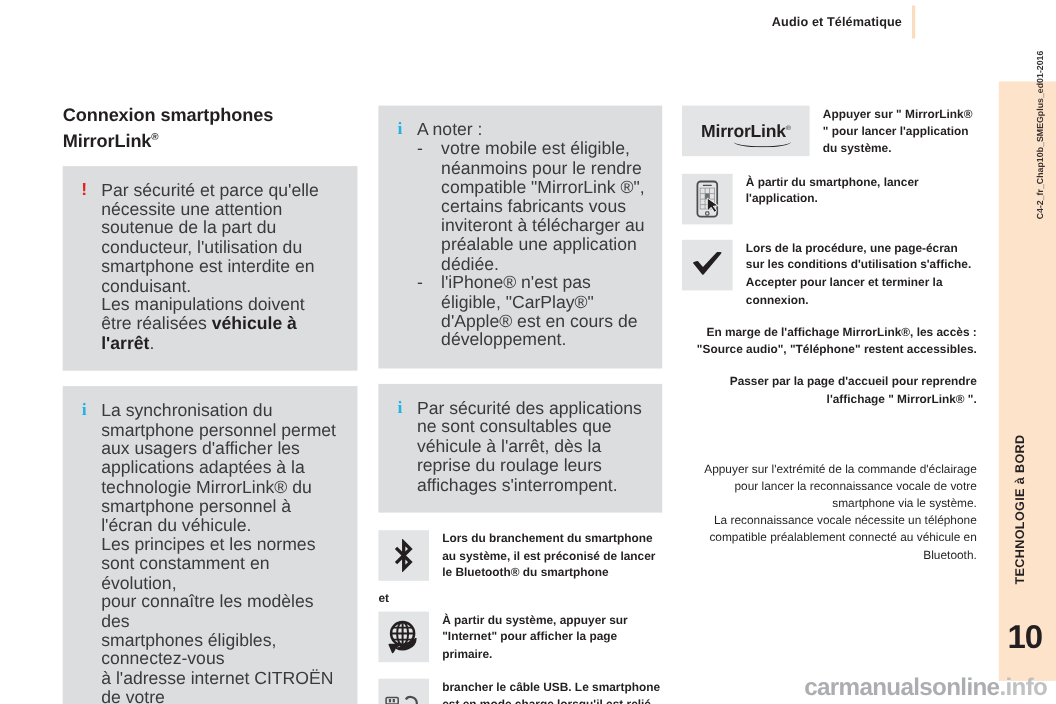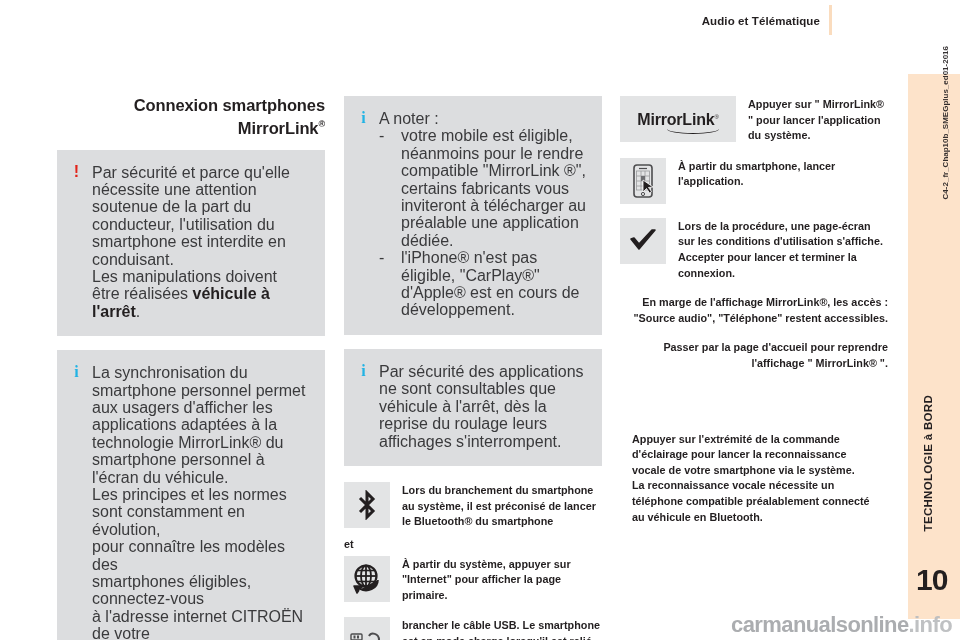--- a/index.html
+++ b/index.html
@@ -95,21 +95,20 @@
   .col-3 { left: 620px; width: 268px; }
 
   
   .section-title {
     font-size: 16.5px;
     font-weight: bold;
     line-height: 19px;
     color: #231f20;
     margin: 0 0 12px 0;
     letter-spacing: -.1px;
-    text-align: right;
   }
   .section-title .sup {
     font-size: 9px;
     vertical-align: super;
   }
   .section-title-sm {
     font-size: 14.5px;
     font-weight: bold;
     line-height: 18px;
     color: #231f20;
@@ -190,23 +189,24 @@
     font-size: 10.8px;
     line-height: 15.6px;
     font-weight: bold;
     color: #231f20;
     margin: 0 0 14px 0;
     text-align: right;
   }
   .para {
     font-size: 10.8px;
     line-height: 15.6px;
-    font-weight: bold;
-    color: #231f20;
-    margin: 12px;
+    font-weight: normal;
+    color: #231f20;
+    margin: 0;
+    text-align: right;
   }
   .spacer-16 { height: 16px; }
   .spacer-30 { height: 34px; }
 
   
   .ml-wordmark {
     font-family: "Liberation Sans", sans-serif;
     font-size: 16px;
     font-weight: bold;
     letter-spacing: -.2px;

